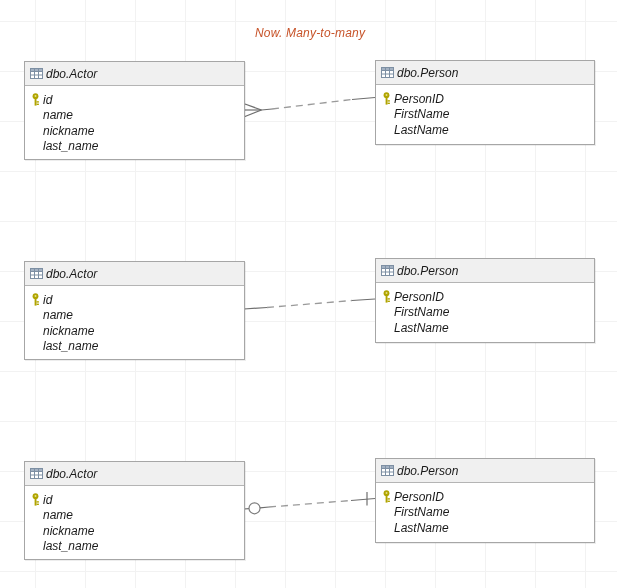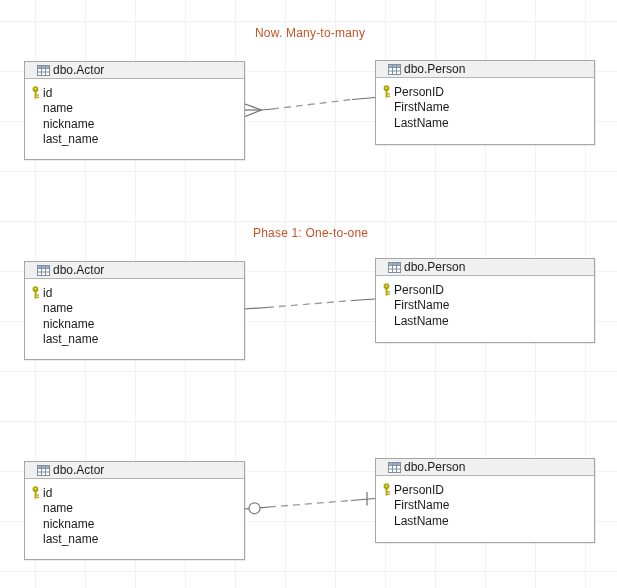--- a/index.html
+++ b/index.html
@@ -5,34 +5,35 @@
   html,body{margin:0;padding:0;}
   body{font-family:"Liberation Sans","DejaVu Sans",sans-serif;}
   .canvas{
     position:relative;width:617px;height:588px;overflow:hidden;
     background-color:#ffffff;
     background-image:
       linear-gradient(to right,#f2f2f2 1px,transparent 1px),
       linear-gradient(to bottom,#f2f2f2 1px,transparent 1px);
     background-size:50px 50px;
     background-position:35px 21px;
+    font-style:italic;
   }
   .overlay{position:absolute;left:0;top:0;width:617px;height:588px;}
   .section-title{
     position:absolute;font-size:12px;color:#c75329;white-space:nowrap;
     letter-spacing:0.2px;
   }
   .table{
     position:absolute;background:#ffffff;border:1px solid #a6a6a6;
     box-shadow:1px 1px 0 rgba(0,0,0,0.07);box-sizing:border-box;
     font-size:12px;color:#1a1a1a;
   }
   .thead{
-    height:17px;background:#f0f0f0;border-bottom:1px solid #b4b4b4;
-    display:flex;align-items:center;padding:0 12px;box-sizing:border-box;
+    height:24px;background:#f0f0f0;border-bottom:1px solid #b4b4b4;
+    display:flex;align-items:center;padding:0 5px;box-sizing:border-box;
   }
   .thead .tname{margin-left:3px;}
   .tbody{padding:6px 0 4px 0;}
   .trow{display:flex;align-items:center;height:15.5px;padding-left:6px;}
   .kcol{width:12px;height:13px;display:flex;align-items:center;flex:0 0 12px;}
   .cname{margin-left:0;}
   svg{display:block;}
 </style>
 </head>
 <body>
@@ -62,21 +63,20 @@
       <path d="M244,509 L249,508.7" stroke="#6e6e6e" stroke-width="1.2" fill="none"></path>
       <circle cx="254.5" cy="508.3" r="5.5" fill="#ffffff" stroke="#7d7d7d" stroke-width="1.2"></circle>
       <path d="M260,507.8 L269,507" stroke="#6e6e6e" stroke-width="1.2" fill="none"></path>
       <path d="M269,507 L351,500.5" stroke="#9a9a9a" stroke-width="1.3" stroke-dasharray="7 5" fill="none"></path>
       <path d="M351,500.5 L375,498.5" stroke="#6e6e6e" stroke-width="1.2" fill="none"></path>
       <path d="M367,492 L367,505.5" stroke="#6e6e6e" stroke-width="1.2" fill="none"></path>
     </g>
   </svg>
 
   <div class="section-title" style="left:255px;top:26px;">Now. Many-to-many</div>
-  <div class="section-title" style="left:253px;top:226px;">Phase 1: One-to-one</div>
 
   <div class="table" style="left:24px;top:61px;width:221px;height:99px;">
     <div class="thead">
       <svg width="13" height="11">
           <rect x="0.5" y="0.5" width="12" height="10" fill="#ffffff" stroke="#7d8fa3"></rect>
           <rect x="0.5" y="0.5" width="12" height="3" fill="#a3b1c2" stroke="#7d8fa3"></rect>
           <line x1="4.5" y1="0.5" x2="4.5" y2="10.5" stroke="#7d8fa3"></line>
           <line x1="8.5" y1="0.5" x2="8.5" y2="10.5" stroke="#7d8fa3"></line>
           <line x1="0.5" y1="7" x2="12.5" y2="7" stroke="#7d8fa3"></line>
         </svg>

